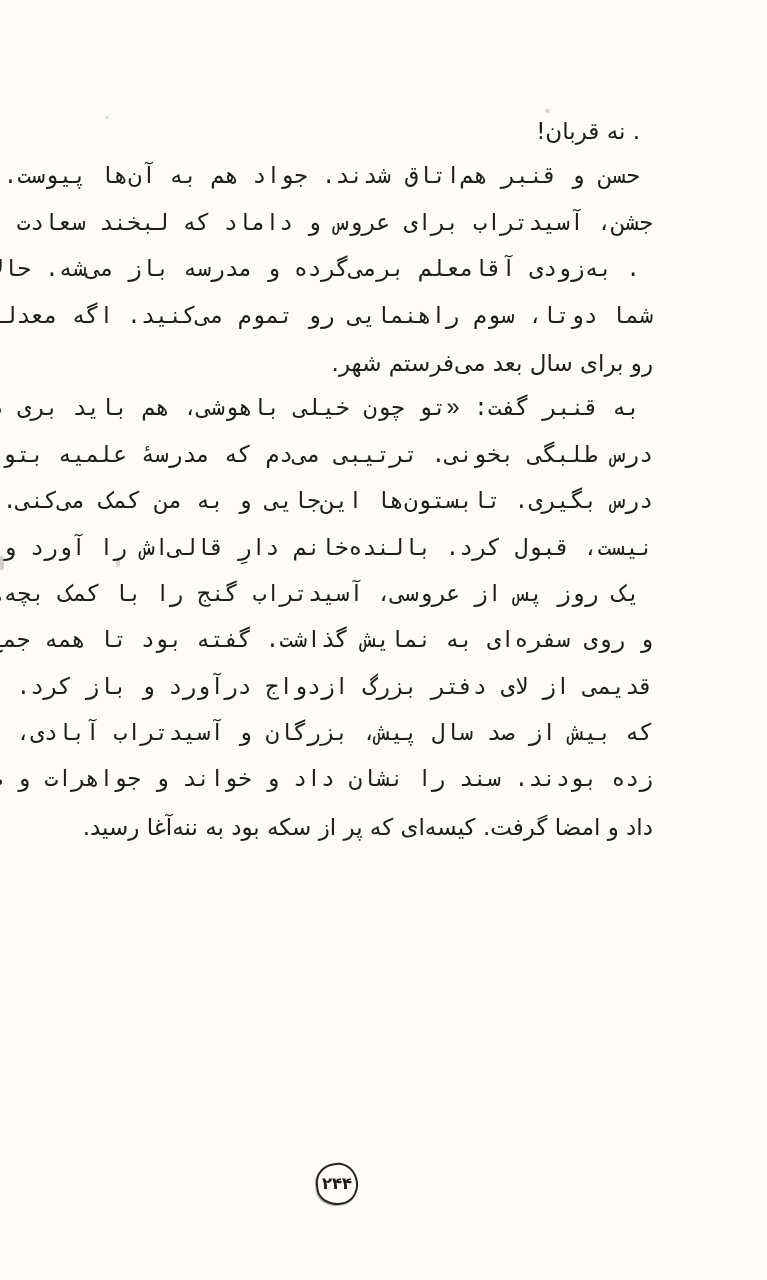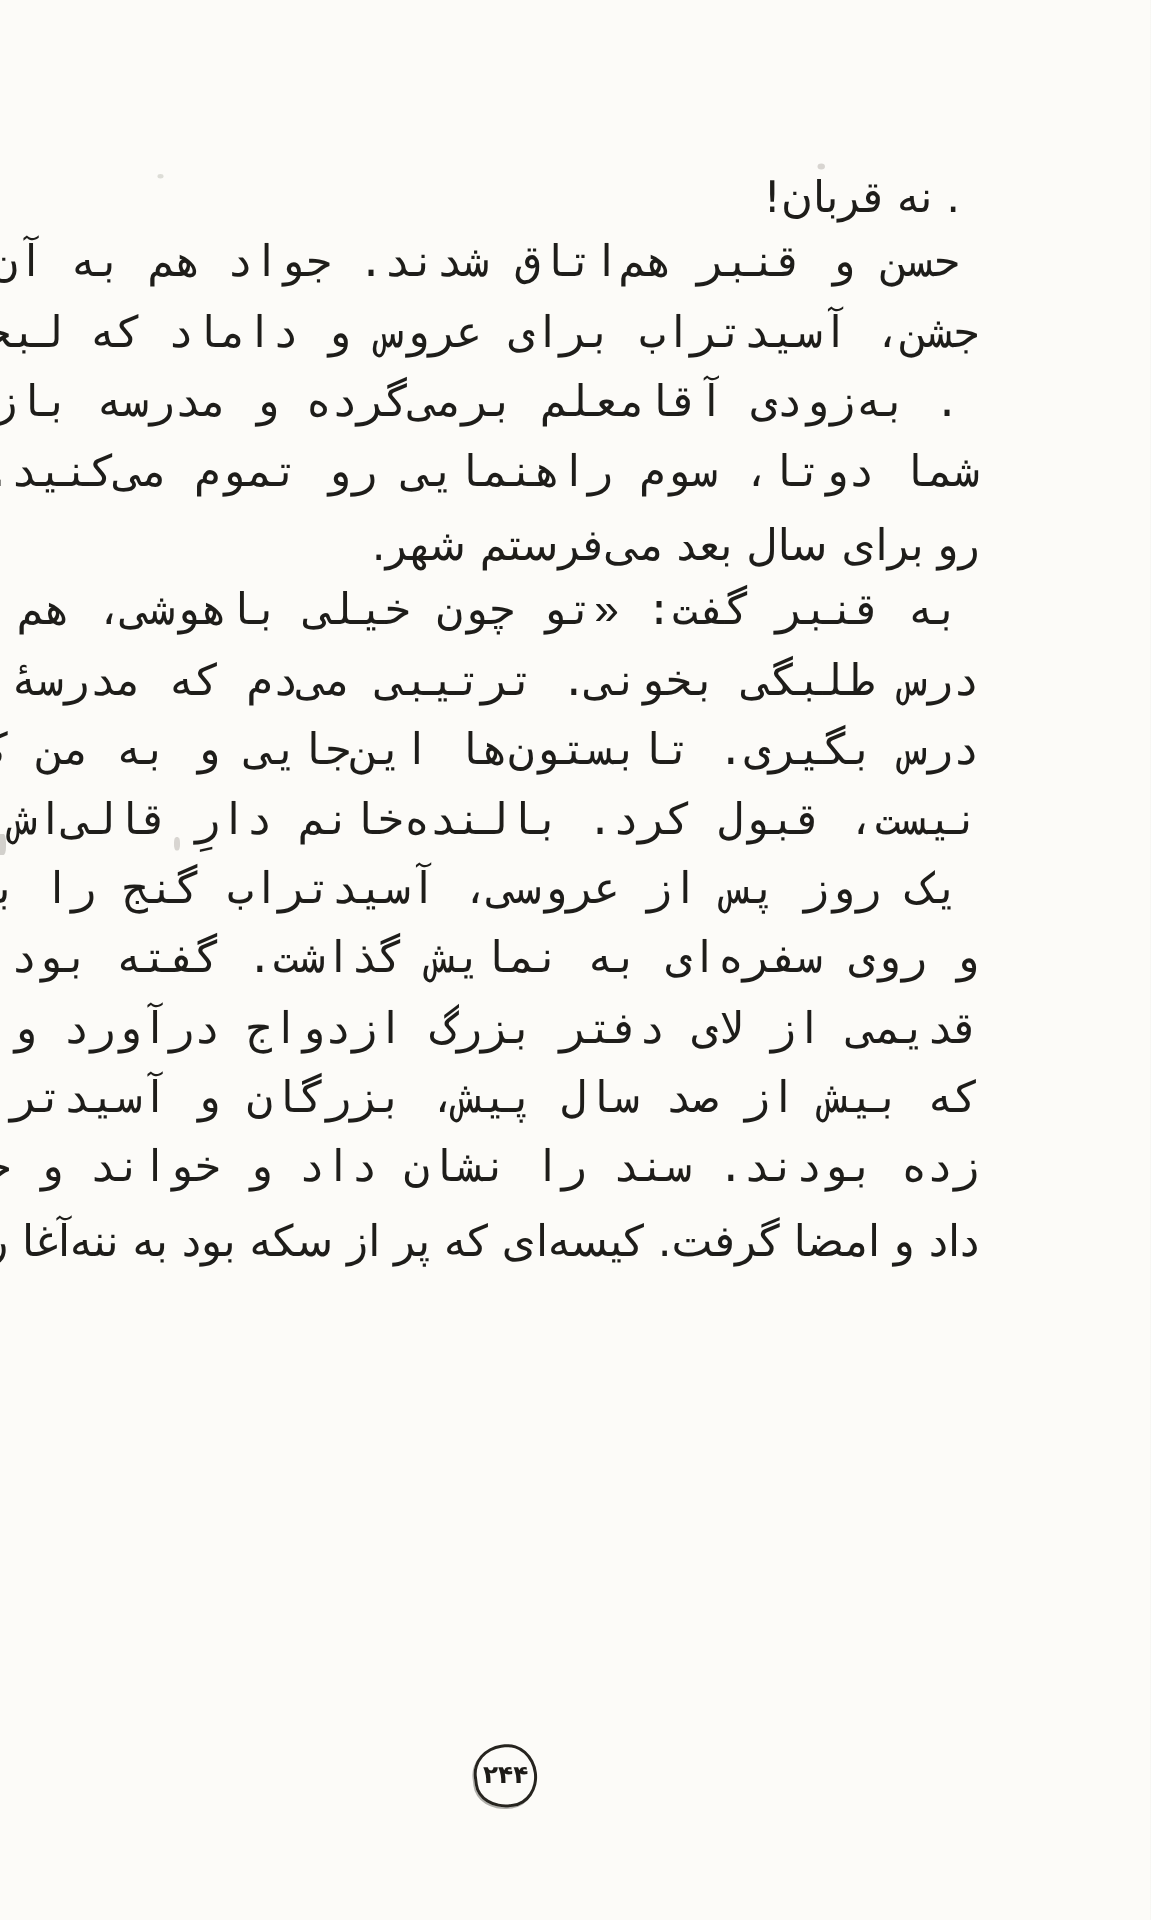--- a/index.html
+++ b/index.html
@@ -21,21 +21,21 @@
       radial-gradient(ellipse 140% 120% at 50% 45%, #fcfbf8 60%, #f7f6f1 100%);
   }
   .text-block {
     position: absolute;
     top: 108px;
     left: 50px;
     right: 114px;
     direction: rtl;
     unicode-bidi: embed;
     color: #1e1d1a;
-    font-size: 29px;
+    font-size: 23px;
     line-height: 46.4px;
     letter-spacing: 0.2px;
   }
   .line {
     height: 46.4px;
     white-space: nowrap;
     text-align: right;
   }
   
   .line.j {

